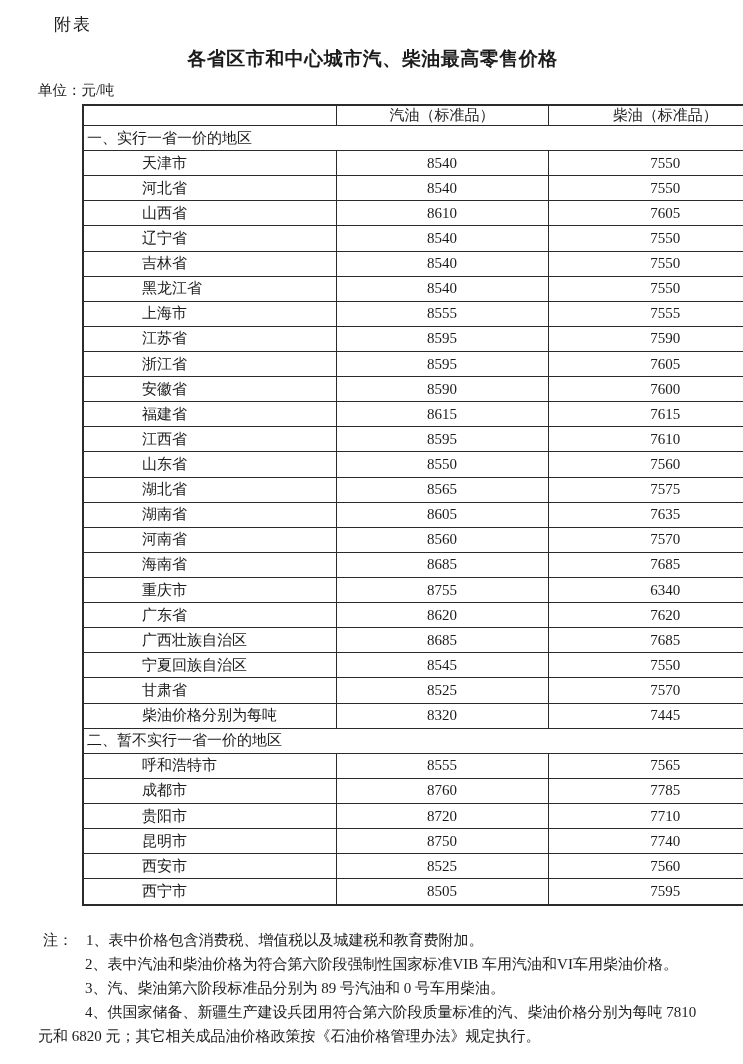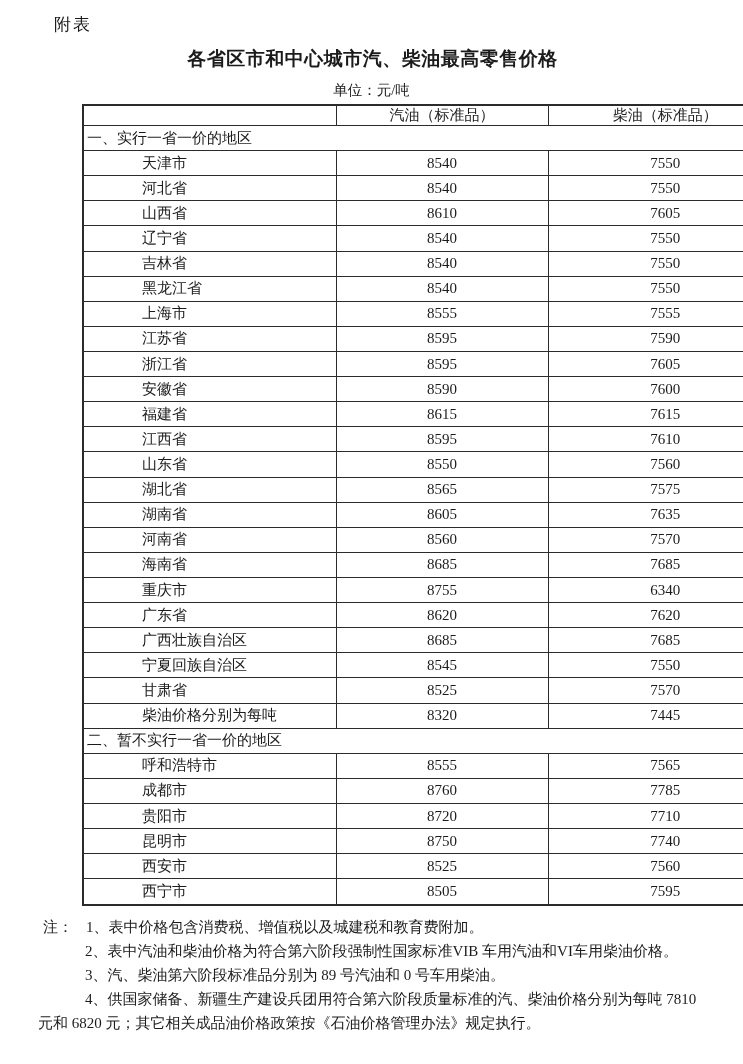--- a/index.html
+++ b/index.html
@@ -27,21 +27,21 @@
   .doc-title {
     margin-top: 10px;
     text-align: center;
     font-family: "Liberation Sans", "DejaVu Sans", sans-serif;
     font-weight: 700;
     font-size: 19px;
     letter-spacing: 0.5px;
   }
   .unit-label {
     margin-top: 9px;
-    text-align: center;
+    text-align: left;
     font-size: 14.5px;
     padding-right: 2px;
   }
   table.price-table {
     margin-top: 4px;
     width: 669px;
     height: 802px;
     border-collapse: collapse;
     table-layout: fixed;
     font-size: 15px;
@@ -68,21 +68,21 @@
     padding-left: 58px;
     text-align: left;
     vertical-align: middle;
   }
   td.num-cell {
     text-align: center;
     vertical-align: middle;
     font-family: "Liberation Serif", "DejaVu Serif", serif;
   }
   .notes {
-    margin-top: 9px;
+    margin-top: 22px;
     font-size: 15px;
     line-height: 24px;
   }
   .notes p { margin: 0; }
   .note-first { text-indent: 0; padding-left: 5px; }
   .note-label { margin-right: 13px; }
   .note-indent { text-indent: 47px; }
 </style>
 </head>
 <body>

